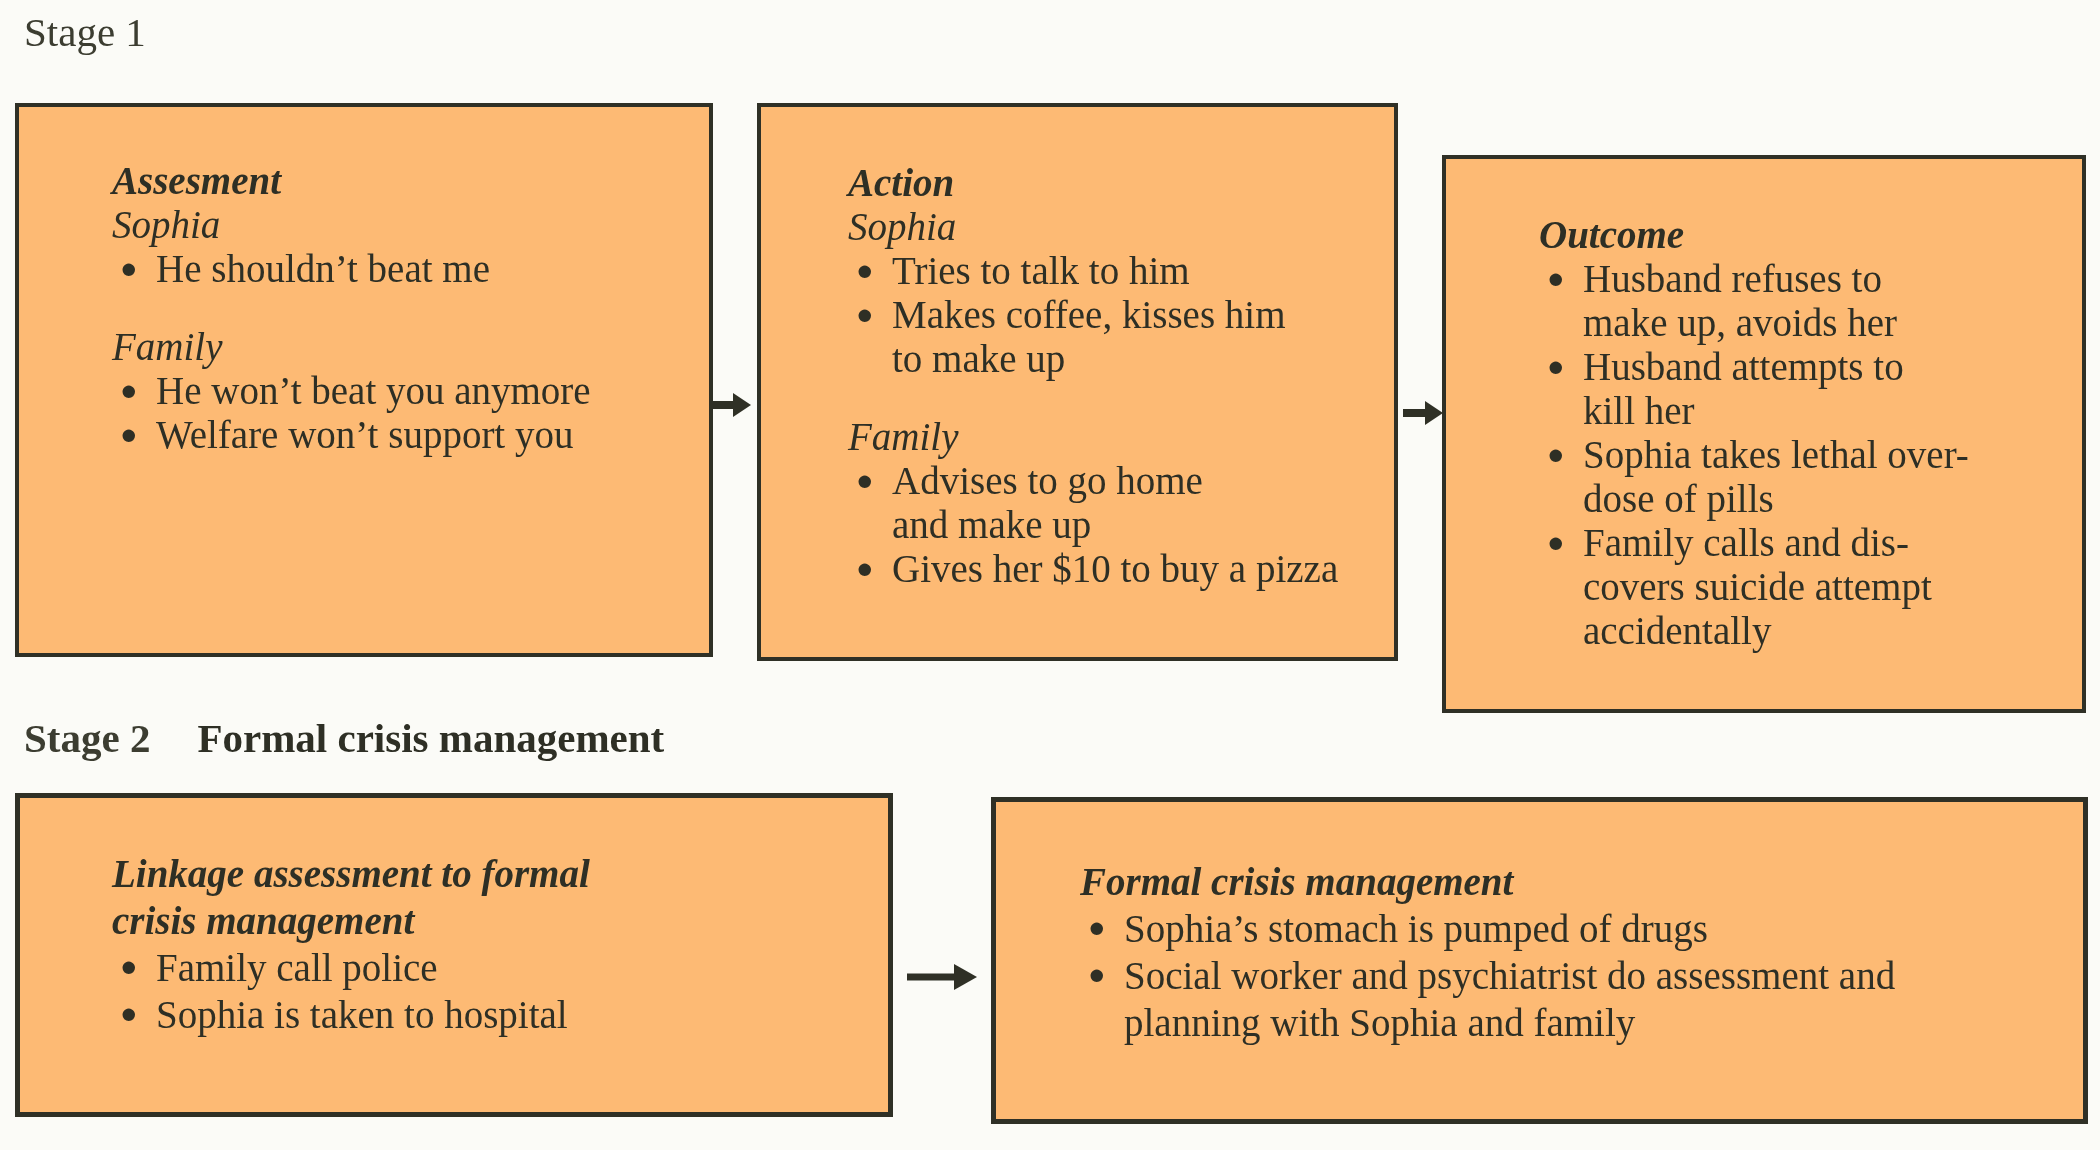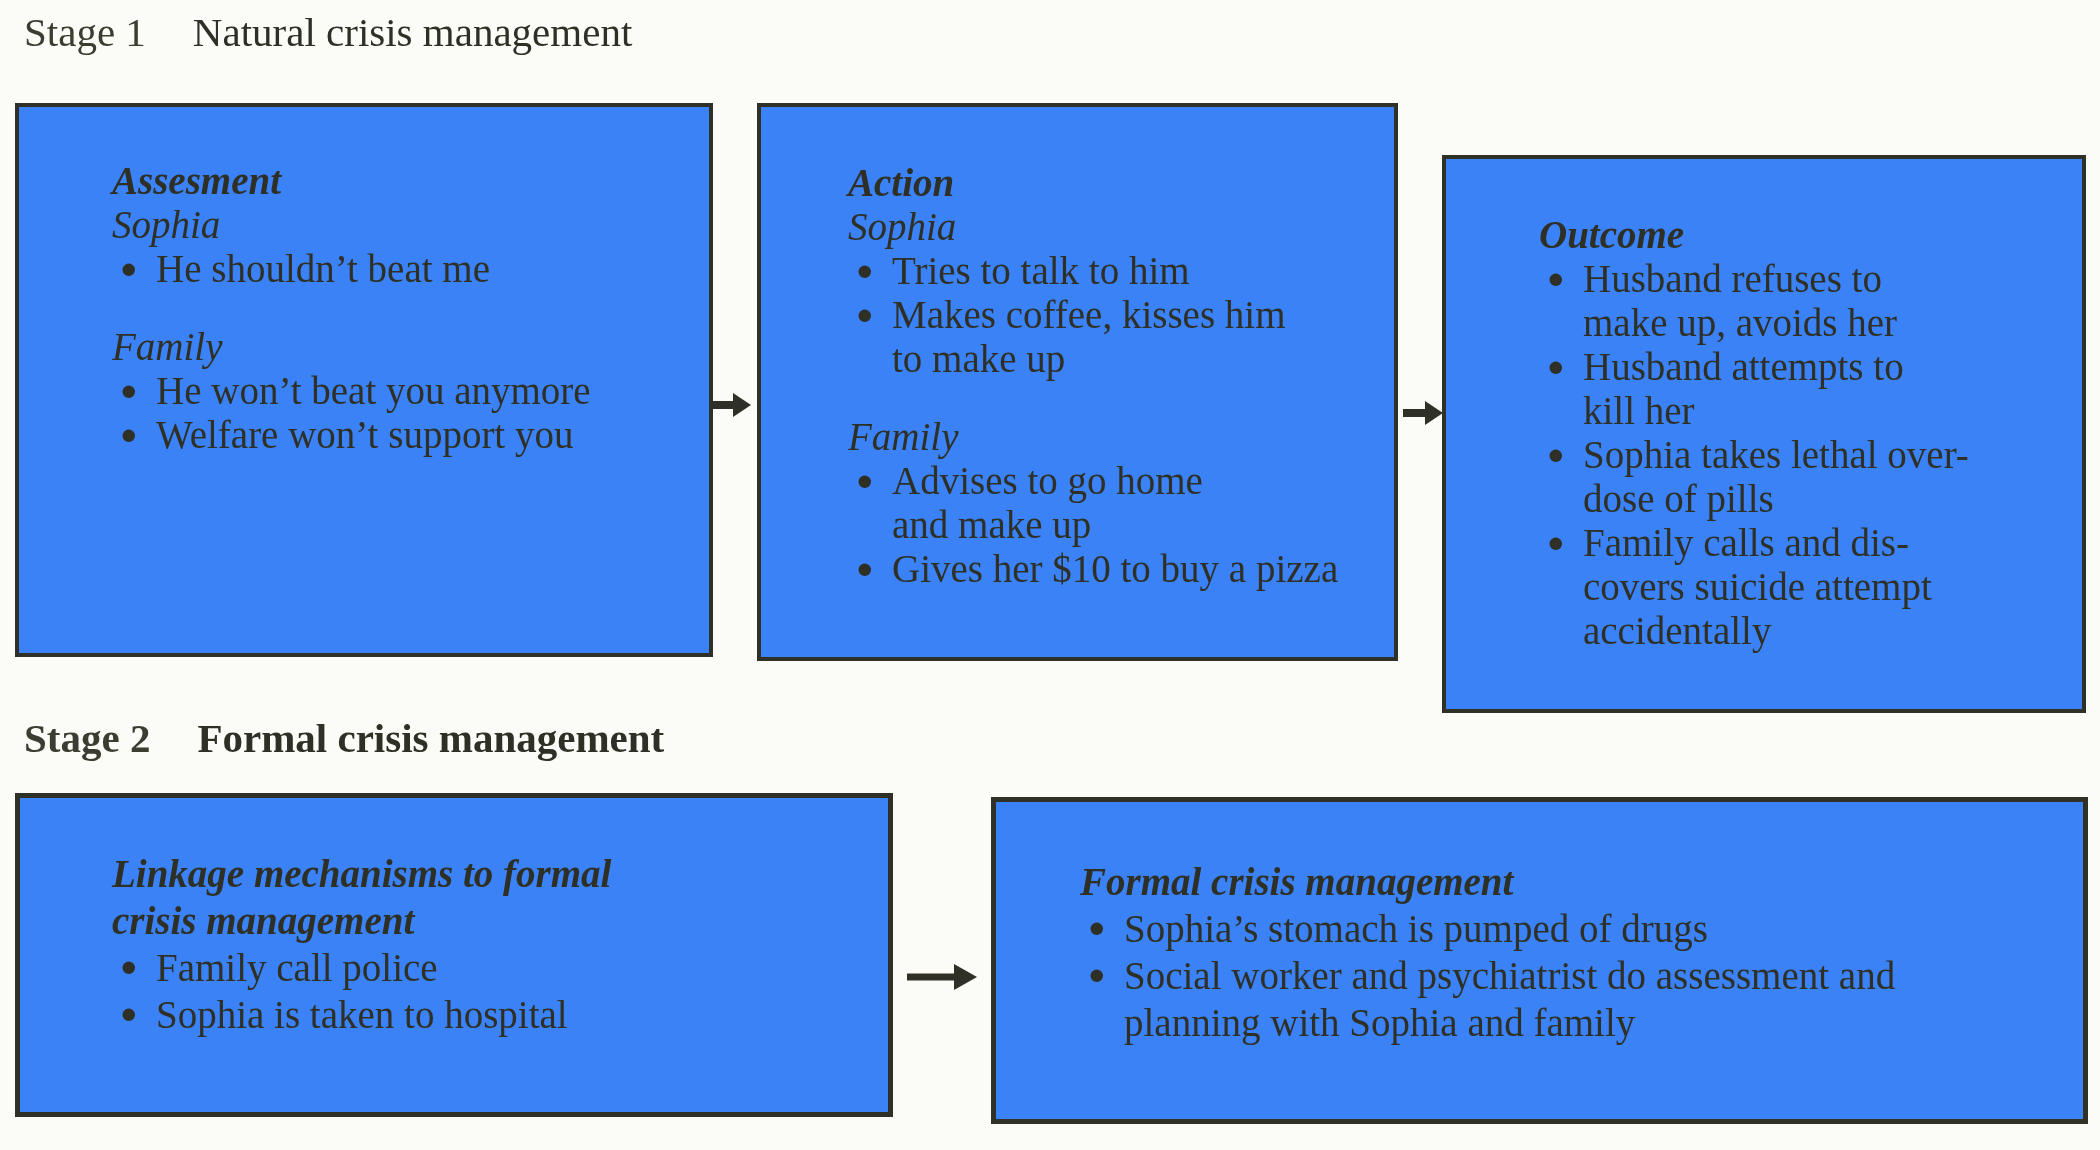--- a/index.html
+++ b/index.html
@@ -17,21 +17,21 @@
     gap:47px;
     font-size:41px;
     line-height:48px;
     white-space:nowrap;
   }
   .stage-header .stage-label{color:#3c3d31;}
   .fbox{
     position:absolute;
     box-sizing:border-box;
     border:4px solid #2f3026;
-    background:#3b82f6;
+    background:#fdba74;
     font-size:39px;
     line-height:44px;
   }
   .stage2 .fbox{border-width:5px;line-height:47px;}
   .bheading{
     font-weight:bold;
     font-style:italic;
     white-space:pre-line;
   }
   .glabel{font-style:italic;}
@@ -57,21 +57,20 @@
   .arrow{position:absolute;}
   .arrow line{stroke:#2f3026;}
   .arrow polygon{fill:#2f3026;}
 </style>
 </head>
 <body>
 
 <div class="stage1">
   <div class="stage-header" id="stage1-header">
     <span class="stage-label">Stage 1</span>
-    <span class="stage-title">Natural crisis management</span>
   </div>
 
   <div class="fbox" id="box-assessment">
     <div class="bheading">Assesment</div>
     <div class="glabel">Sophia</div>
     <div class="brow">
       <span class="bullet"></span>
       <span class="btext">He shouldn’t beat me</span>
     </div>
     <div class="group-spacer"></div>
@@ -147,21 +146,21 @@
   </div>
 </div>
 
 <div class="stage2">
   <div class="stage-header" id="stage2-header">
     <span class="stage-label">Stage 2</span>
     <span class="stage-title">Formal crisis management</span>
   </div>
 
   <div class="fbox" id="box-linkage">
-    <div class="bheading">Linkage mechanisms to formal
+    <div class="bheading">Linkage assessment to formal
 crisis management</div>
     <div class="brow">
       <span class="bullet"></span>
       <span class="btext">Family call police</span>
     </div>
     <div class="brow">
       <span class="bullet"></span>
       <span class="btext">Sophia is taken to hospital</span>
     </div>
   </div>

